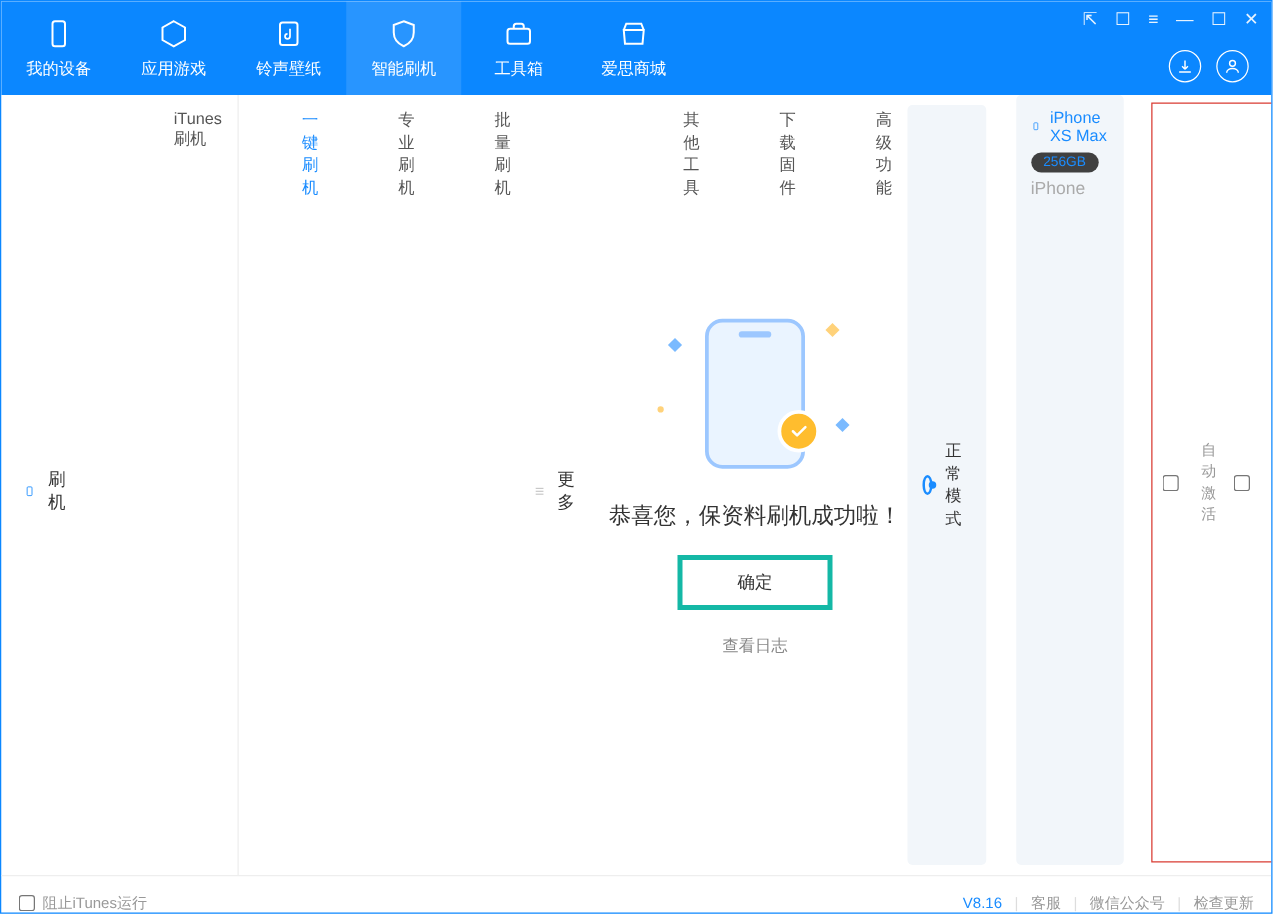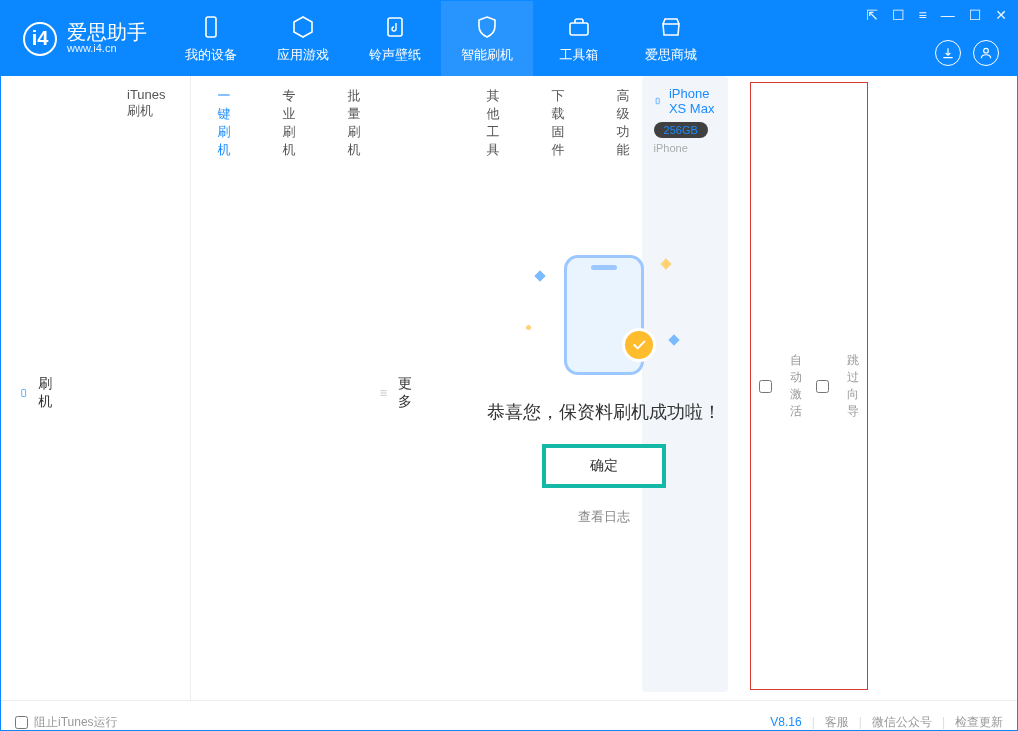--- a/index.html
+++ b/index.html
@@ -15,30 +15,30 @@
 .nav-icon { width: 26px; height: 26px; display: flex; align-items: center; justify-content: center; }
 .nav-icon svg { width: 24px; height: 24px; fill: #fff; }
 .win-ctrl { position: absolute; right: 10px; top: 6px; display: flex; gap: 14px; align-items: center; }
 .win-ctrl span { font-size: 14px; cursor: pointer; opacity: .9; }
 .win-actions { position: absolute; right: 18px; bottom: 10px; display: flex; gap: 12px; }
 .win-actions .circ { width: 26px; height: 26px; border: 1.5px solid #fff; border-radius: 50%; display: flex; align-items: center; justify-content: center; cursor: pointer; }
 .body-area { display: flex; height: calc(100% - 75px - 30px); }
 .sidebar { width: 190px; border-right: 1px solid #eee; display: flex; flex-direction: row; }
 .side-group-title { display: flex; align-items: center; gap: 10px; padding: 18px 18px 8px 18px; font-size: 14px; color: #333; }
 .side-group-title svg { width: 14px; height: 14px; }
-.side-item { padding: 11px 0 11px 52px; font-size: 13px; color: #555; cursor: pointer; }
+.side-item { padding: 11px 0 11px 52px; font-size: 13px; color: #555; cursor: pointer; margin-left: 12px; }
 .side-item.active { color: #1a8cff; }
 .side-spacer { flex: 1; }
 .side-status { margin: 8px 12px; background: #f2f6fa; border-radius: 4px; padding: 10px 12px; display: flex; align-items: center; gap: 10px; font-size: 13px; color: #333; }
 .side-status .dot { width: 16px; height: 16px; border-radius: 50%; border: 2px solid #1a8cff; position: relative; }
 .side-status .dot::after { content: ""; position: absolute; width: 6px; height: 6px; background: #1a8cff; border-radius: 50%; top: 3px; left: 3px; }
 .side-device { margin: 0 12px 8px 12px; background: #f2f6fa; border-radius: 4px; padding: 10px 12px; font-size: 13px; }
 .side-device .dev-row { display: flex; align-items: center; gap: 8px; color: #1a8cff; font-weight: 500; }
 .side-device .cap { display: inline-block; margin-top: 6px; background: #404040; color: #1a8cff; border-radius: 10px; padding: 2px 10px; font-size: 11px; }
-.side-device .dev-type { color: #aaa; font-size: 11px; margin-top: 4px; }
+.side-device .dev-type { color: #aaa; font-size: 14px; margin-top: 4px; }
 .side-checks { margin: 6px 10px 10px 10px; padding: 8px 8px; border: 1.5px solid #d93b32; display: flex; gap: 14px; font-size: 12px; color: #999; }
 .side-checks label { display: flex; align-items: center; gap: 18px; cursor: pointer; }
 .side-checks input { width: 13px; height: 13px; }
 .main { flex: 1; display: flex; flex-direction: column; align-items: center; justify-content: center; gap: 20px; }
 .phone-ill { position: relative; width: 160px; height: 130px; display: flex; align-items: center; justify-content: center; }
 .phone { width: 80px; height: 120px; border: 3px solid #9cc7ff; border-radius: 14px; background: #eaf4ff; position: relative; }
 .phone::before { content: ""; position: absolute; top: 7px; left: 50%; transform: translateX(-50%); width: 26px; height: 5px; background: #9cc7ff; border-radius: 3px; }
 .check-badge { position: absolute; right: 28px; bottom: 18px; width: 34px; height: 34px; background: #ffbd2e; border-radius: 50%; border: 3px solid #fff; display: flex; align-items: center; justify-content: center; }
 .check-badge svg { width: 16px; height: 16px; fill: #fff; }
 .spark { position: absolute; width: 8px; height: 8px; background: #7abaff; transform: rotate(45deg); }
@@ -52,27 +52,20 @@
 .footer { height: 43px; border-top: 1px solid #eee; display: flex; align-items: center; padding: 0 14px; font-size: 12px; color: #999; gap: 10px; }
 .footer .left { display: flex; align-items: center; gap: 6px; }
 .footer .right { margin-left: auto; display: flex; align-items: center; gap: 10px; }
 .footer .sep { color: #ddd; }
 .footer .ver { color: #1a8cff; }
 </style>
 </head>
 <body>
 
 <div class="titlebar">
-  <div class="logo-area">
-    <div class="logo-circle">i4</div>
-    <div>
-      <div class="logo-text-cn">爱思助手</div>
-      <div class="logo-text-en">www.i4.cn</div>
-    </div>
-  </div>
   <div class="nav">
     <div class="nav-item">
       <div class="nav-icon">
           <svg viewBox="0 0 24 24">
             <rect x="7" y="2" width="10" height="20" rx="2" fill="none" stroke="#fff" stroke-width="1.6"></rect>
           </svg>
         </div>
       <span>我的设备</span>
     </div>
     <div class="nav-item">
@@ -159,20 +152,24 @@
           <path d="M4 6h16M4 12h16M4 18h16" stroke="#bbb" stroke-width="2"></path>
         </svg>
       <span>更多</span>
     </div>
     <div class="side-item">其他工具</div>
     <div class="side-item">下载固件</div>
     <div class="side-item">高级功能</div>
 
     <div class="side-spacer"></div>
 
+    <div class="side-status">
+      <div class="dot"></div>
+      <span>正常模式</span>
+    </div>
 
     <div class="side-device">
       <div class="dev-row">
         <svg width="14" height="14" viewBox="0 0 24 24">
             <rect x="7" y="3" width="10" height="18" rx="2" fill="none" stroke="#1a8cff" stroke-width="2"></rect>
           </svg>
         <span>iPhone XS Max</span>
       </div>
       <span class="cap">256GB</span>
       <div class="dev-type">iPhone</div>

